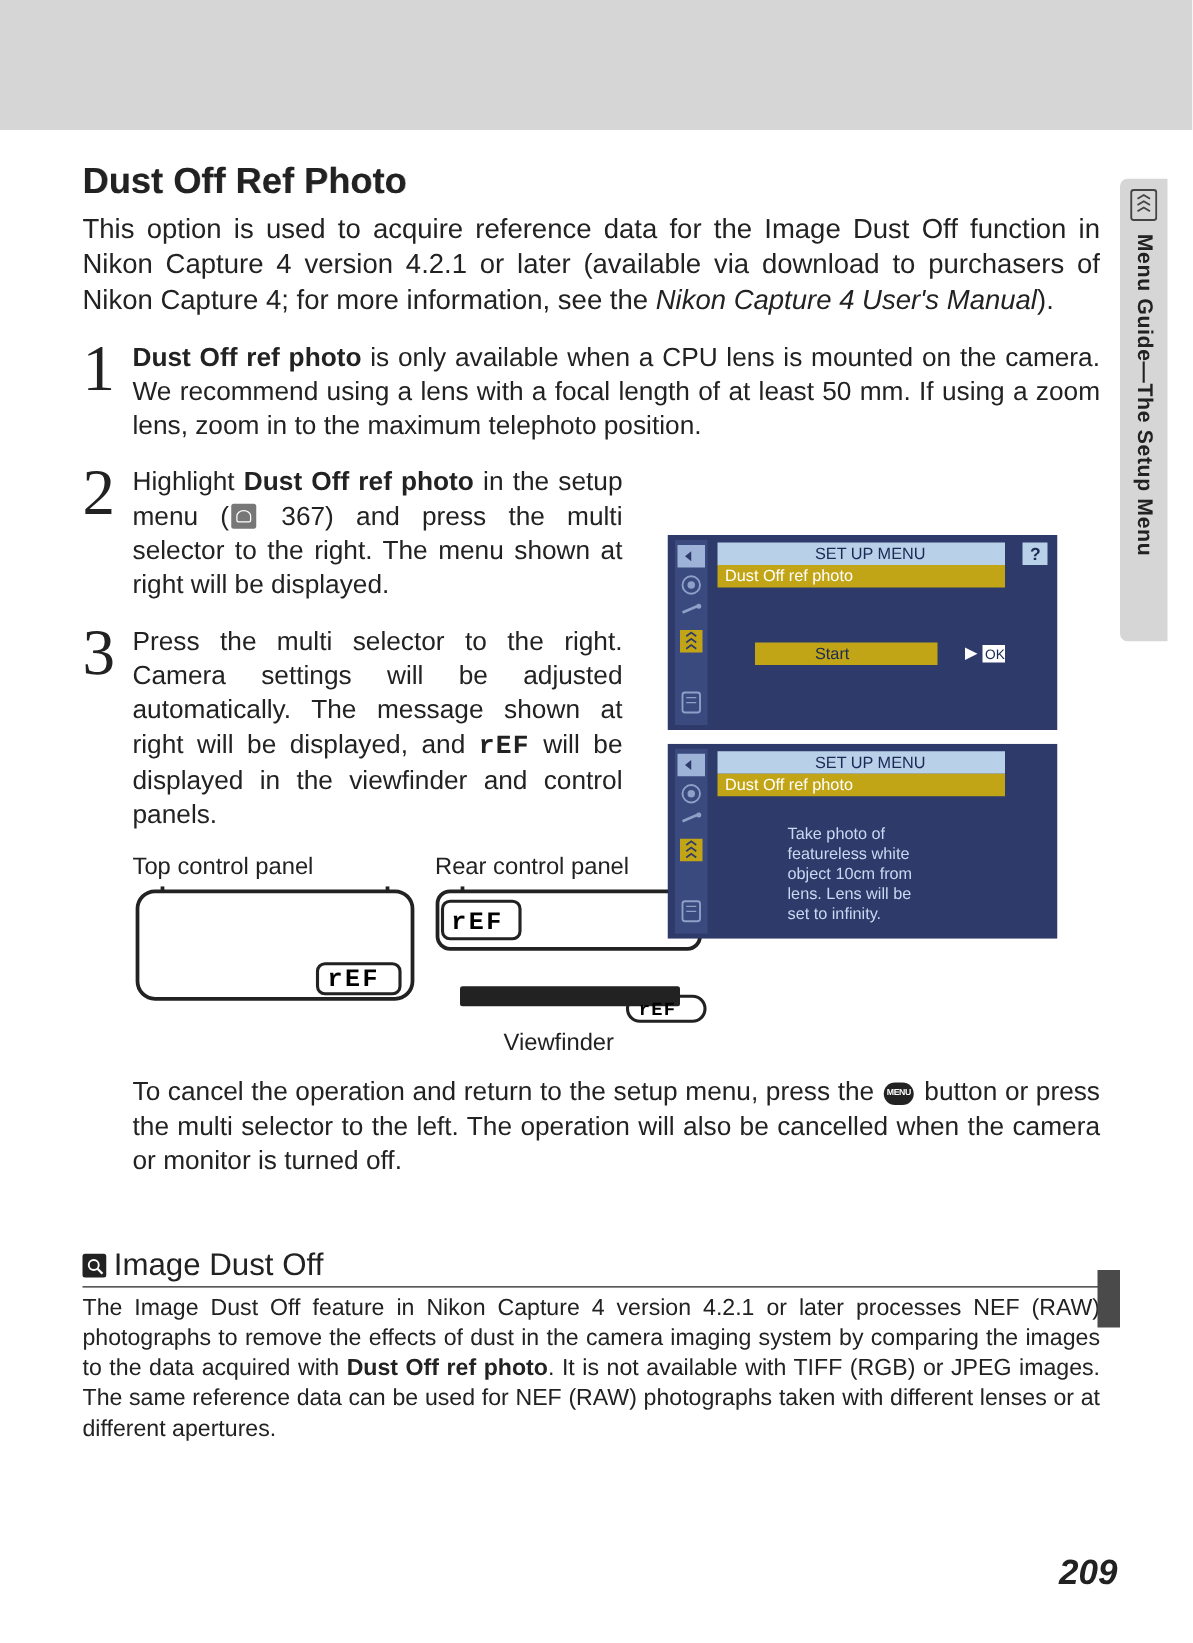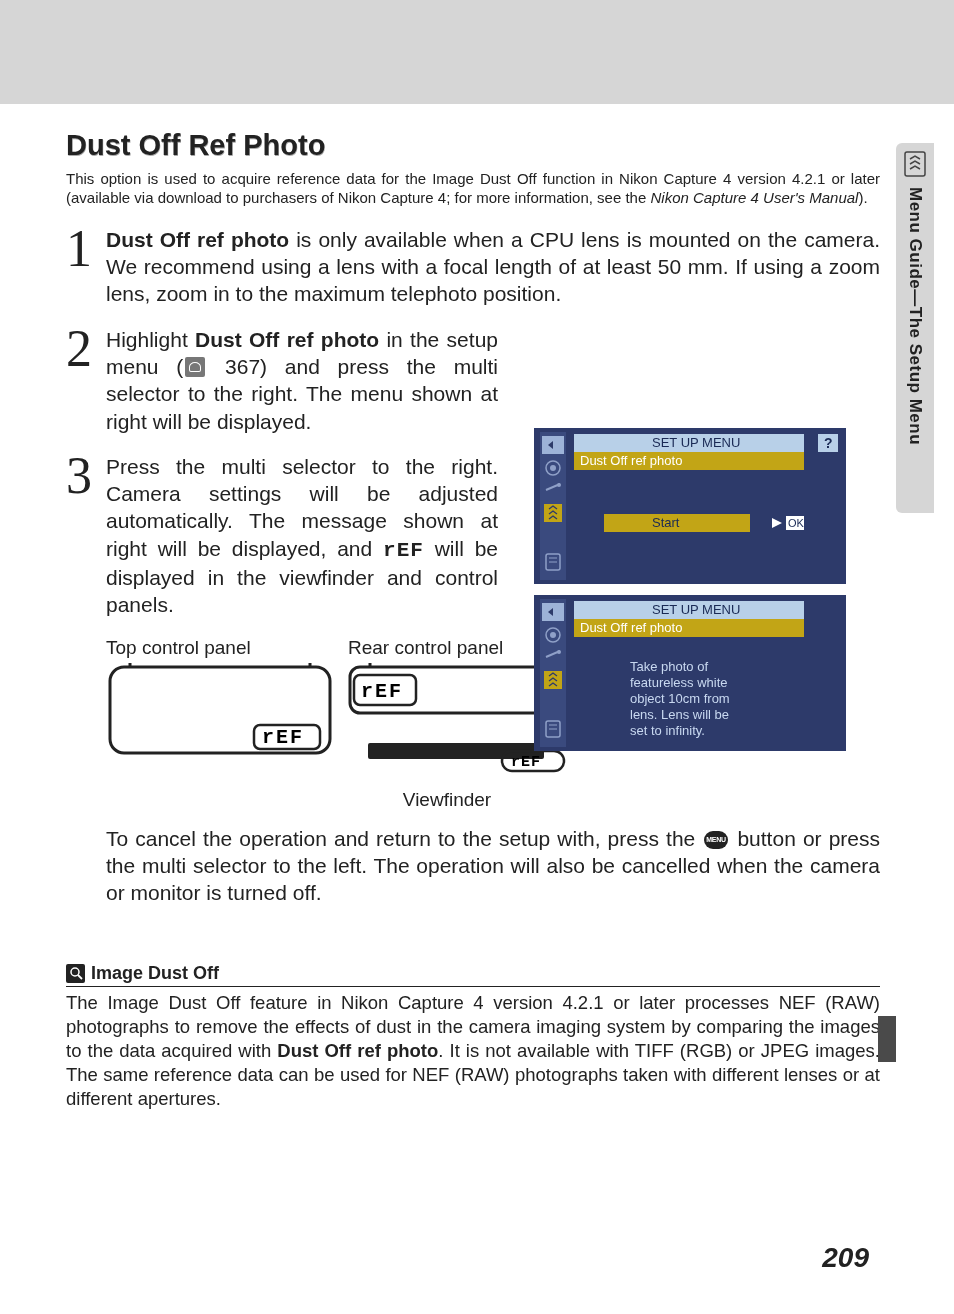--- a/index.html
+++ b/index.html
@@ -1,51 +1,51 @@
 <!DOCTYPE html>
 <html><head>
 <meta charset="utf-8">
 <style>
   html,body{margin:0;padding:0;background:#fff;font-family:"Helvetica Neue",Arial,sans-serif;color:#222}
   .page{width:954px;height:1314px;position:relative;box-sizing:border-box}
   .header-bar{height:104px;background:#d6d6d6}
   .content{padding:24px 74px 0 66px}
   h1{font-size:29px;font-weight:700;margin:0 0 6px 0;line-height:1.2;text-shadow:0.5px 0.5px 0 #aaa}
-  .intro{font-size:15px;line-height:1.3;text-align:justify;margin:0 0 18px 0}
+  .intro{font-size:22px;line-height:1.3;text-align:justify;margin:0 0 18px 0}
   .intro em{font-style:italic}
   .side-tab{position:absolute;right:0;top:143px;width:66px;height:890px}
   .side-tab-inner{width:38px;height:370px;background:#d6d6d6;border-radius:6px 0 0 6px;margin-left:8px;position:relative}
   .side-tab-icon{position:absolute;top:8px;left:8px;width:22px;height:26px}
   .side-label{position:absolute;top:44px;left:9px;font-size:17px;font-weight:700;writing-mode:vertical-rl;text-orientation:mixed;letter-spacing:0.5px}
   .thumb{position:absolute;right:58px;top:1016px;width:18px;height:46px;background:#4a4a4a}
   .step{display:flex;margin:0 0 18px 0}
   .step-no{font-family:Georgia,"Times New Roman",serif;font-size:52px;font-weight:400;line-height:0.9;width:34px;flex:none;margin-right:6px;padding-top:0}
   .step-body{font-size:21px;line-height:1.3;text-align:justify}
   .step-2 .step-body,.step-3 .step-body{width:392px}
   .step-body b{font-weight:700}
   .screen{position:absolute;width:312px;height:136px}
   .scr1{top:428px;left:534px}
   .scr2{top:595px;left:534px}
   .screen svg{display:block}
   .panels-row{margin-left:40px;margin-top:6px}
   .panel-labels{display:flex;font-size:19px;margin-bottom:4px}
   .pl-top{width:234px;}
   .pl-rear{width:198px;margin-left:8px}
-  .vf-label{font-size:19px;text-align:center;width:198px;margin-left:242px;margin-top:12px}
+  .vf-label{font-size:19px;text-align:center;width:198px;margin-left:242px;margin-top:0}
   .cancel{font-size:21px;line-height:1.3;text-align:justify;margin:14px 0 0 40px}
   .menu-icon{display:inline-block;vertical-align:middle;width:24px;height:18px;background:#222;border-radius:9px;position:relative;margin:0 2px}
   .menu-icon::after{content:"MENU";color:#fff;font-size:7px;font-weight:700;position:absolute;top:4px;left:2px;letter-spacing:-0.3px}
   .note{margin-top:56px}
   .note-head{display:flex;align-items:center;gap:6px;margin-bottom:2px}
   .note-icon{width:19px;height:19px;background:#222;border-radius:2px;display:flex;align-items:center;justify-content:center}
   .note-icon svg{display:block}
-  .note-title{font-size:18px;font-weight:700}
+  .note-title{font-size:25px;font-weight:400}
   .note hr{border:none;border-top:1px solid #222;margin:2px 0 4px 0}
   .note-body{font-size:18.5px;line-height:1.3;text-align:justify}
-  .page-no{position:absolute;right:85px;bottom:40px;font-size:28px;font-style:italic;font-weight:700}
+  .page-no{position:absolute;right:60px;bottom:40px;font-size:28px;font-style:italic;font-weight:700}
   .ref-icon{display:inline-block;width:20px;height:20px;background:#777;border-radius:2px;vertical-align:-3px;margin:0 2px;position:relative}
   .ref-icon::after{content:"";position:absolute;top:5px;left:4px;width:12px;height:10px;border:1.5px solid #fff;border-radius:50% 50% 2px 2px;box-sizing:border-box}
   .seg{font-family:"Courier New",monospace;font-weight:700;letter-spacing:1px}
 </style>
 </head>
 <body>
 
 <div class="page">
   <div class="header-bar"></div>
 
@@ -105,21 +105,21 @@
         <text x="255" y="34" font-family="Courier New" font-size="20" font-weight="700" letter-spacing="2">rEF</text>
 
         <rect x="262" y="80" width="176" height="16" rx="2" fill="#222"></rect>
         <rect x="396" y="88" width="62" height="20" rx="10" fill="none" stroke="#222" stroke-width="2.5"></rect>
         <text x="405" y="103" font-family="Courier New" font-size="15" font-weight="700" letter-spacing="1">rEF</text>
       </svg>
       <div class="vf-label">Viewfinder</div>
     </div>
 
     <p class="cancel">
-      <span>To cancel the operation and return to the setup with, press the </span><span class="menu-icon"></span><span> button or press the multi selector to the left.  The operation will also be cancelled when the camera or monitor is turned off.</span>
+      <span>To cancel the operation and return to the setup menu, press the </span><span class="menu-icon"></span><span> button or press the multi selector to the left.  The operation will also be cancelled when the camera or monitor is turned off.</span>
     </p>
 
     <div class="note">
       <div class="note-head">
         <span class="note-icon">
           <svg width="14" height="14" viewBox="0 0 14 14">
               <circle cx="6" cy="6" r="4" fill="none" stroke="#fff" stroke-width="1.5"></circle>
               <line x1="9" y1="9" x2="13" y2="13" stroke="#fff" stroke-width="1.8"></line>
             </svg>
         </span>

